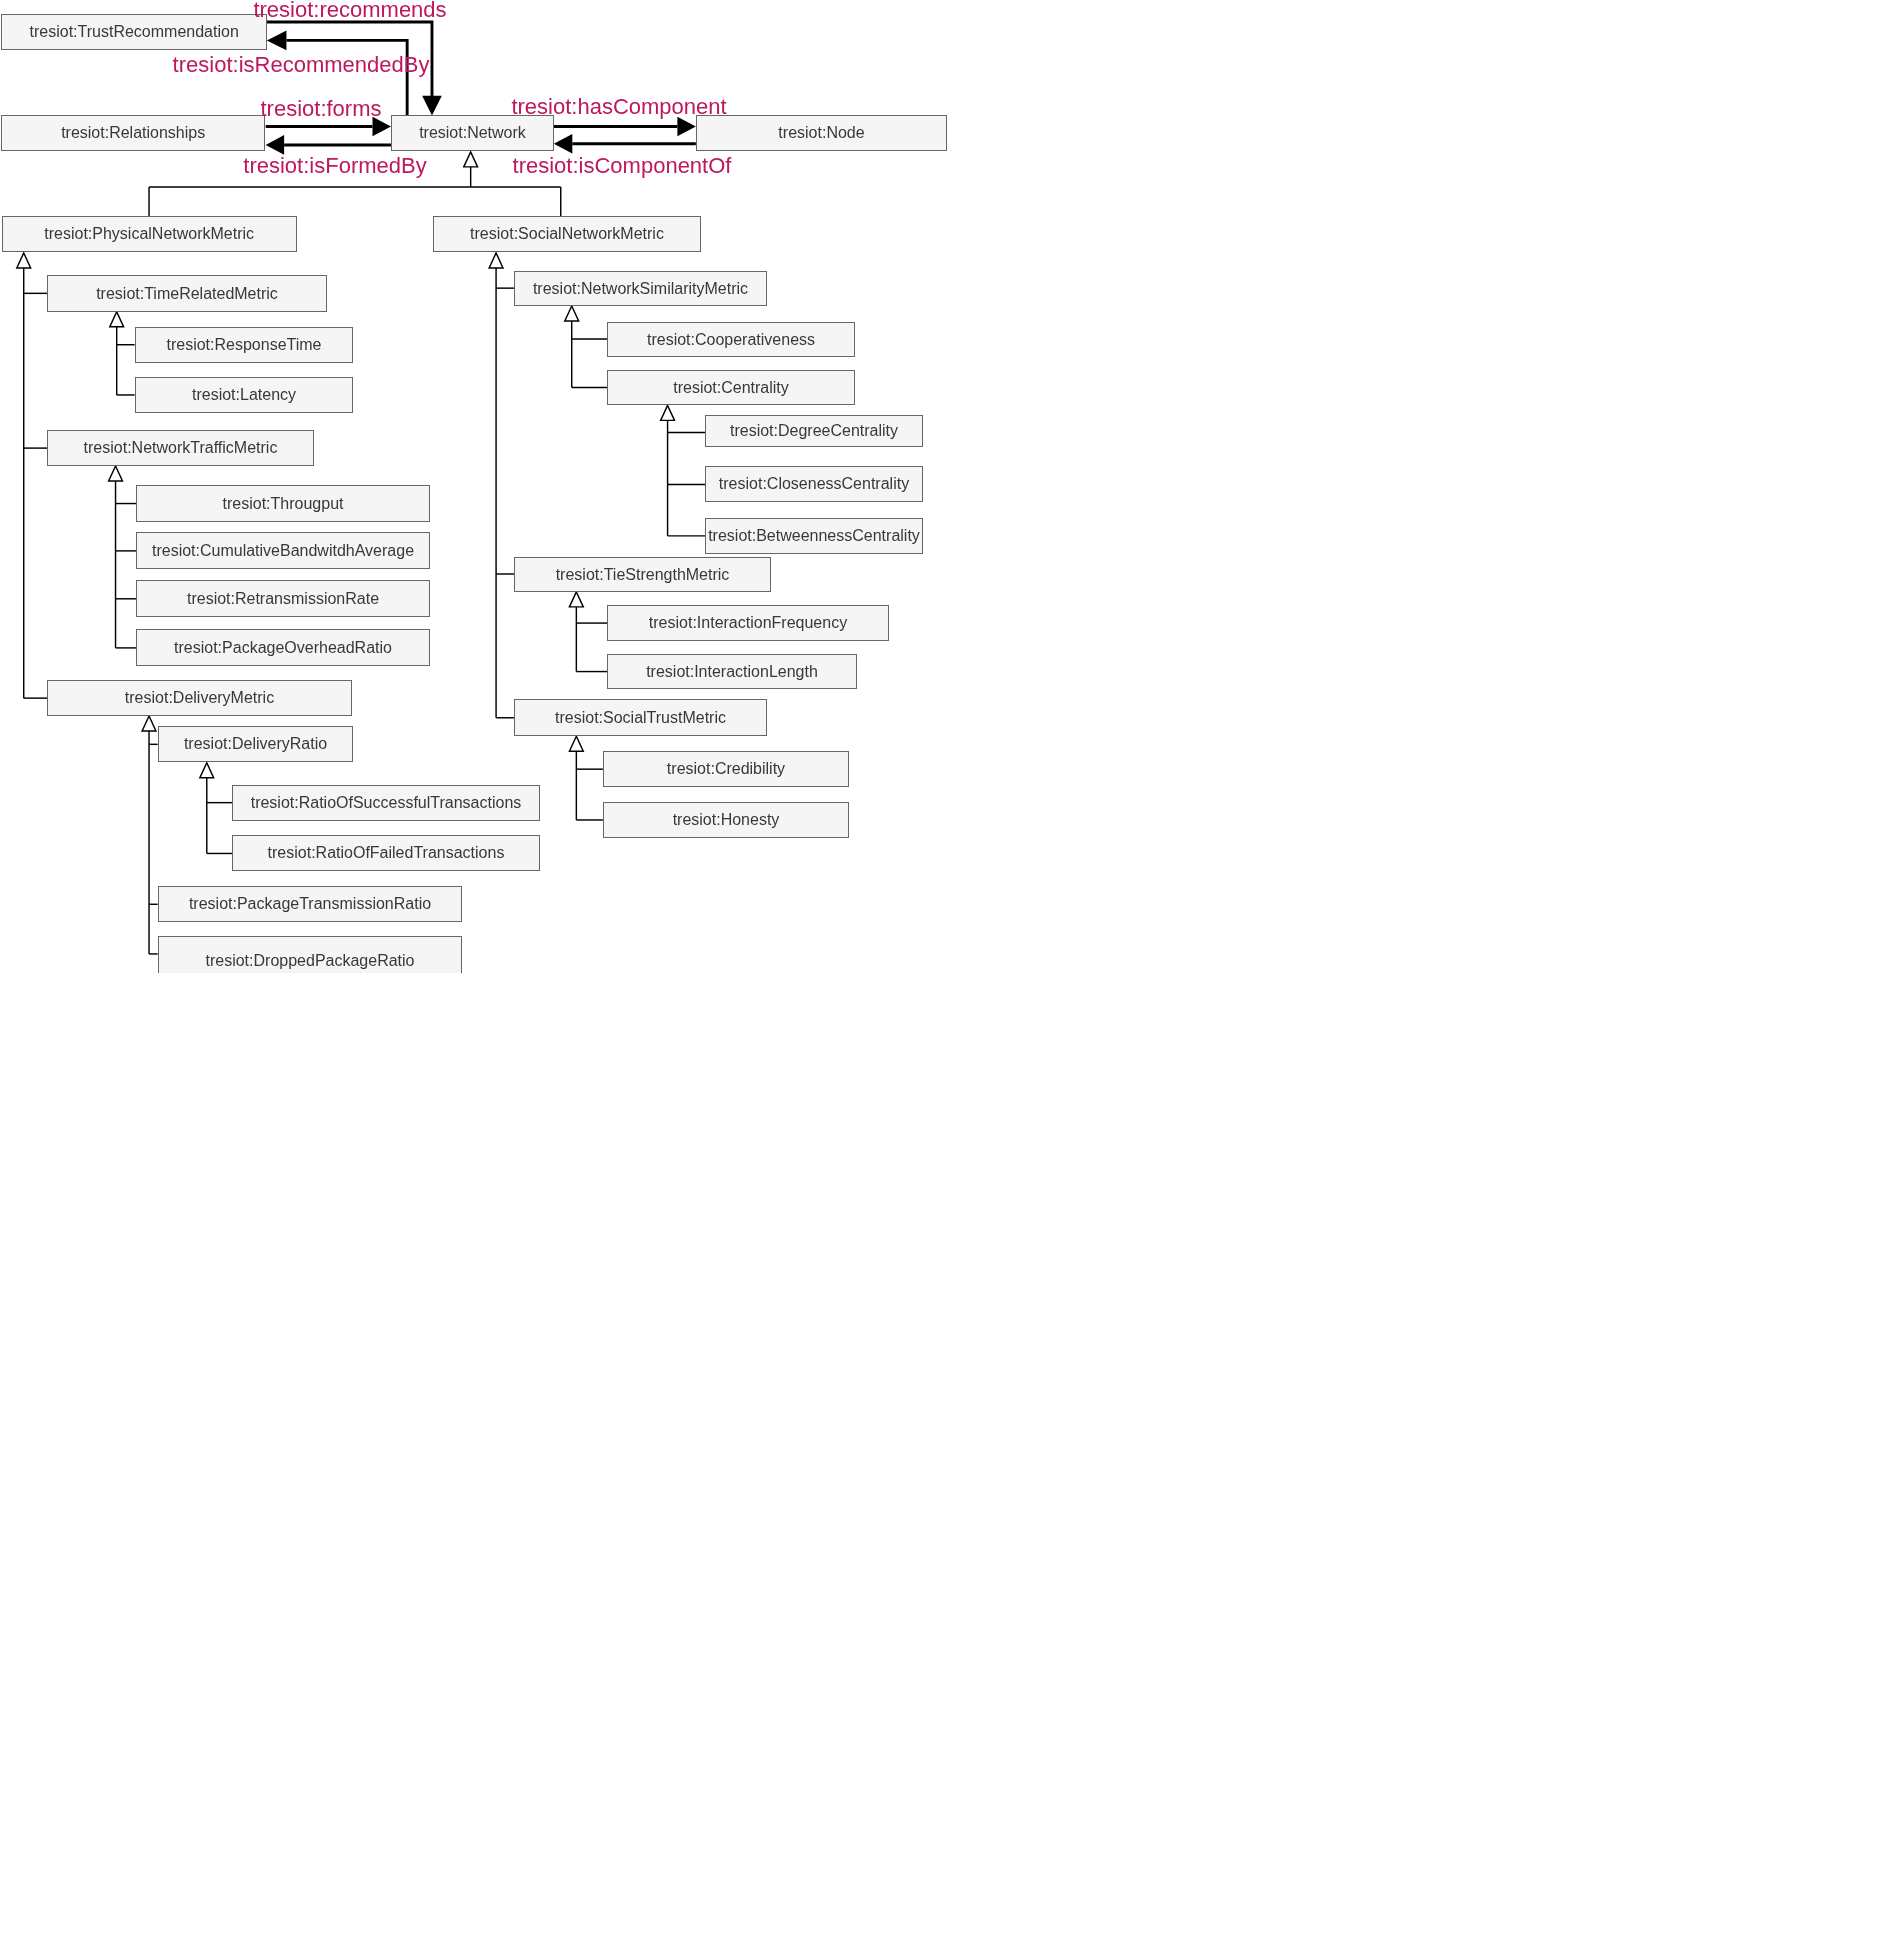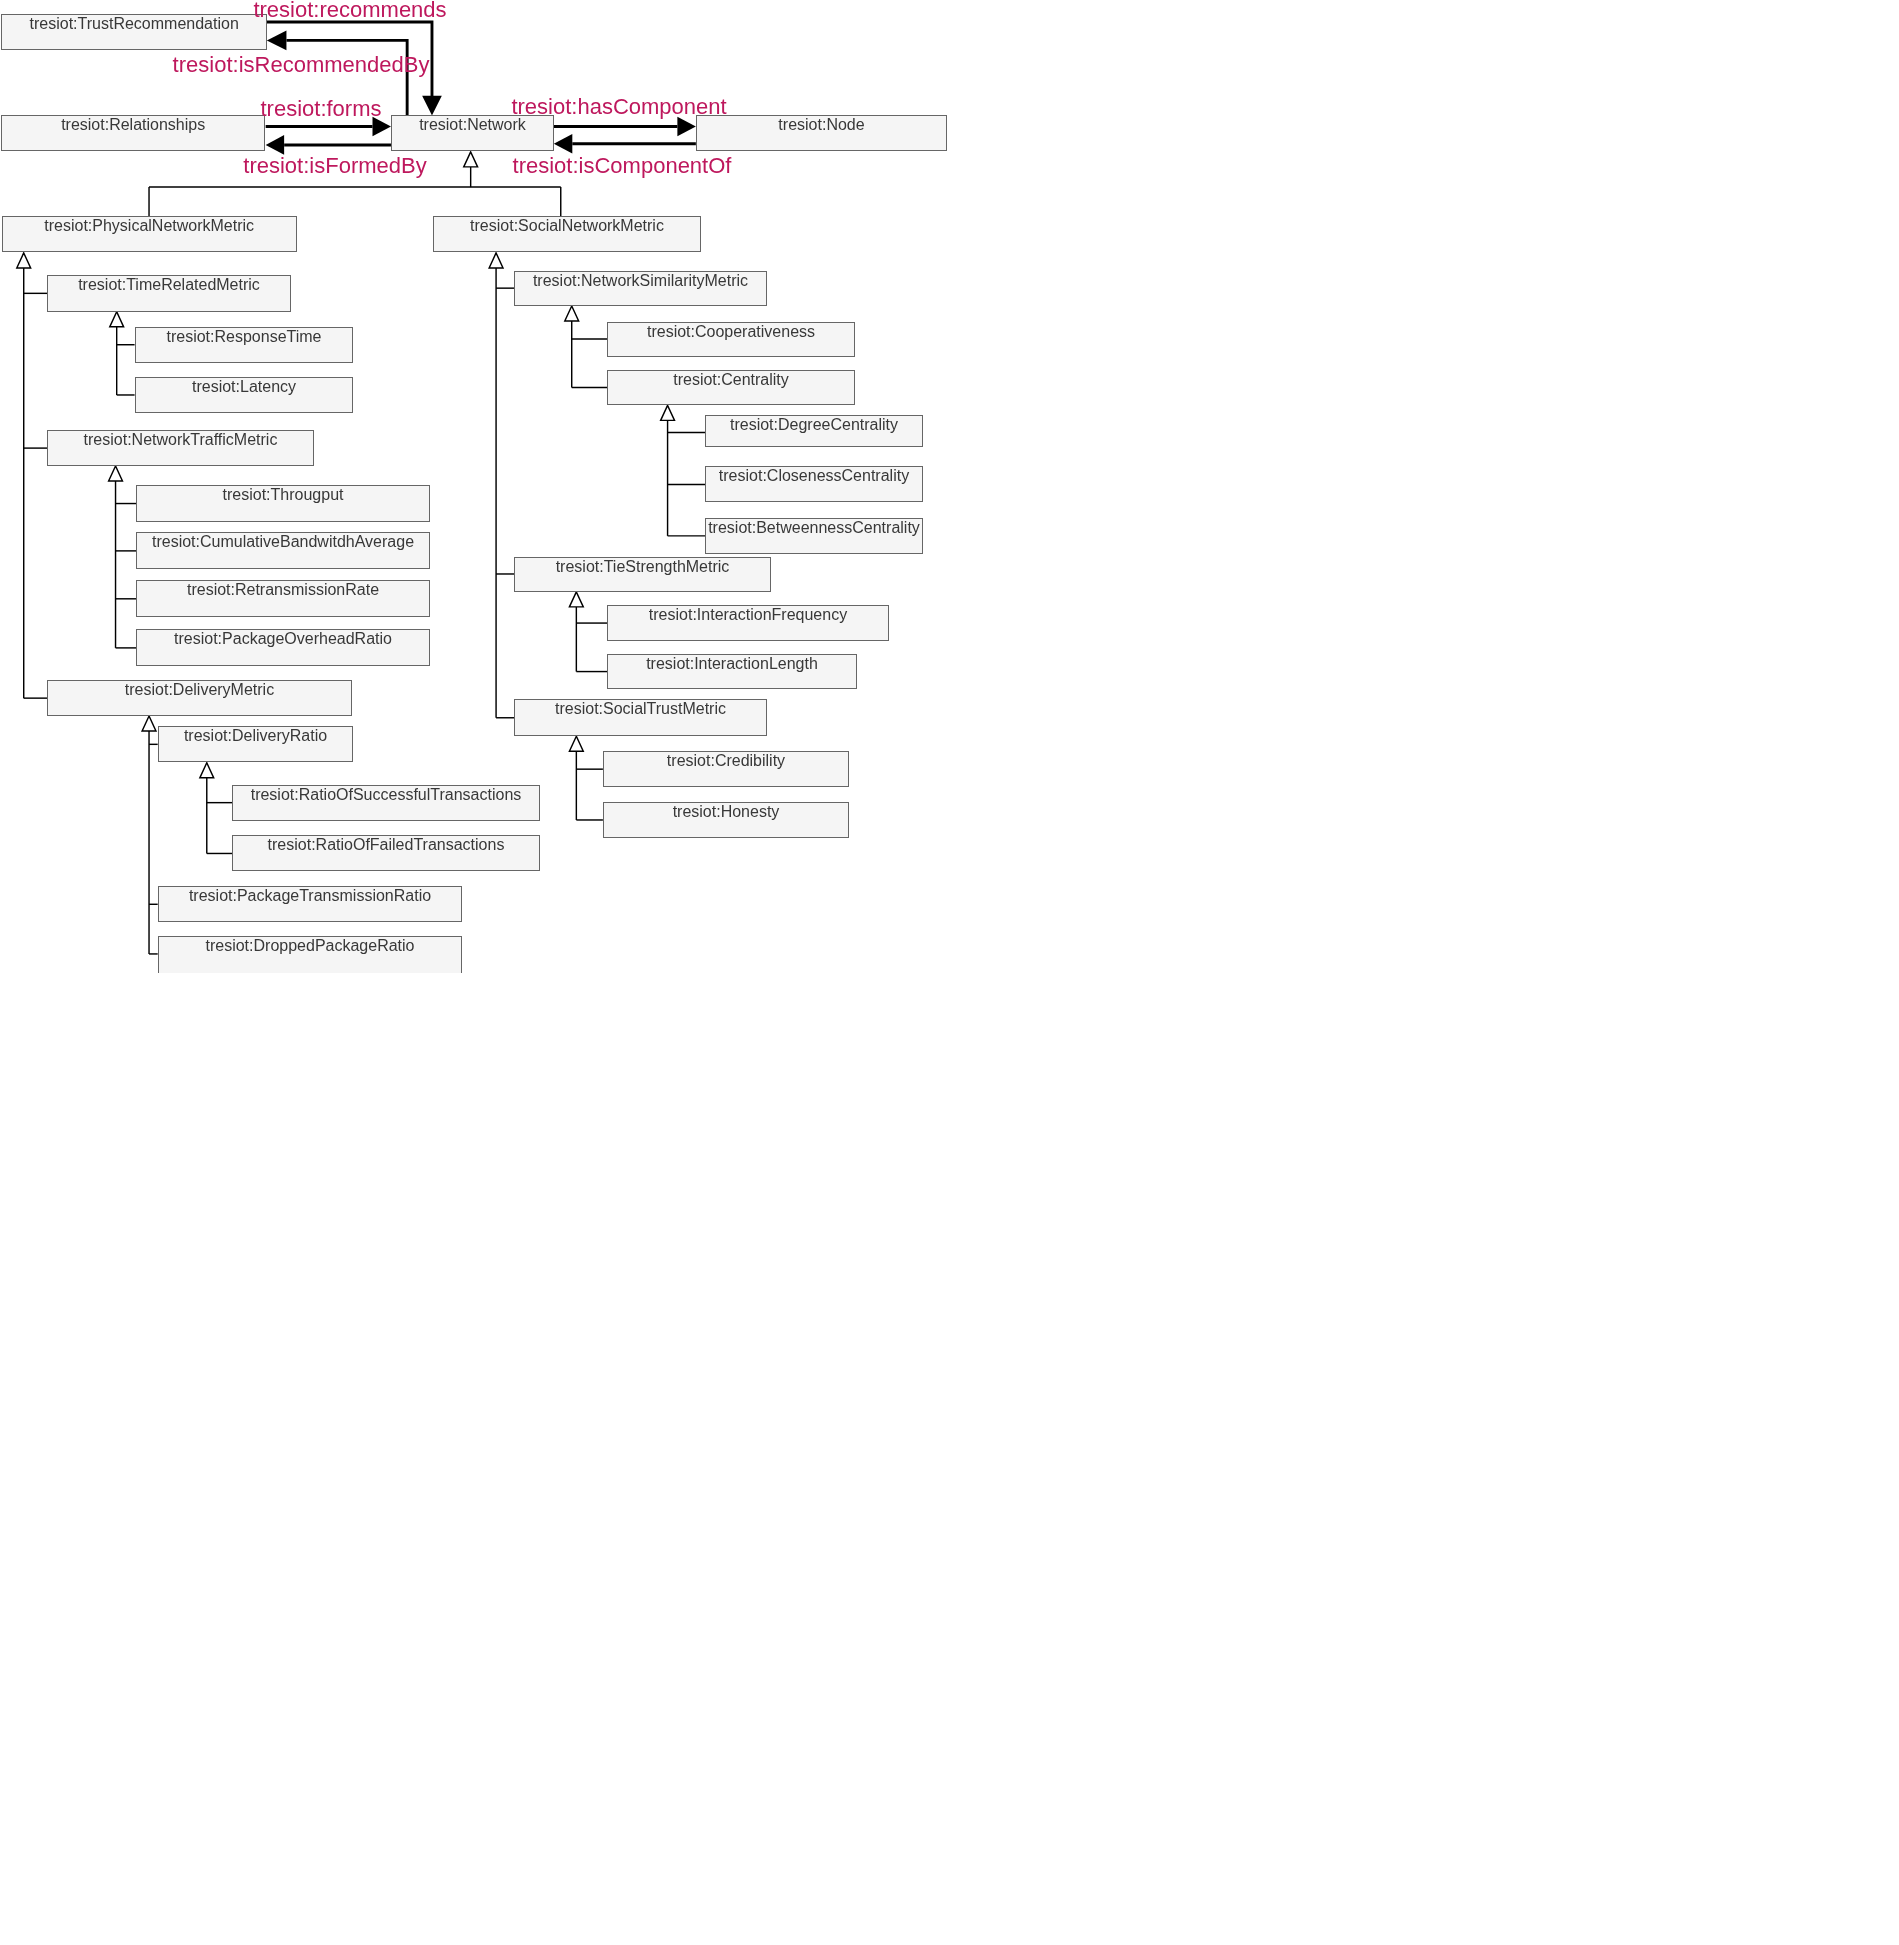--- a/index.html
+++ b/index.html
@@ -20,21 +20,21 @@
     left: 0; top: 0;
     width: 950px;
     height: 973px;
   }
   .node {
     position: absolute;
     box-sizing: border-box;
     background: #f5f5f5;
     border: 1.7px solid #666666;
     display: flex;
-    align-items: flex-start;
+    align-items: center;
     justify-content: center;
     font-size: 16px;
     color: #383838;
     white-space: nowrap;
     overflow: hidden;
   }
   .edge-label {
     position: absolute;
     transform: translateX(-50%);
     font-size: 22px;
@@ -146,21 +146,21 @@
     </div>
   <div class="node" style="left:696px;top:115px;width:251px;height:36px">
       <span>tresiot:Node</span>
     </div>
   <div class="node" style="left:1.7px;top:216px;width:295px;height:36px">
       <span>tresiot:PhysicalNetworkMetric</span>
     </div>
   <div class="node" style="left:433px;top:216px;width:268px;height:36px">
       <span>tresiot:SocialNetworkMetric</span>
     </div>
-  <div class="node" style="left:47px;top:275px;width:244px;height:37px">
+  <div class="node" style="left:47px;top:275px;width:280px;height:37px">
       <span>tresiot:TimeRelatedMetric</span>
     </div>
   <div class="node" style="left:135px;top:327px;width:218px;height:36px">
       <span>tresiot:ResponseTime</span>
     </div>
   <div class="node" style="left:135px;top:377px;width:218px;height:36px">
       <span>tresiot:Latency</span>
     </div>
   <div class="node" style="left:47px;top:430px;width:267px;height:36px">
       <span>tresiot:NetworkTrafficMetric</span>

